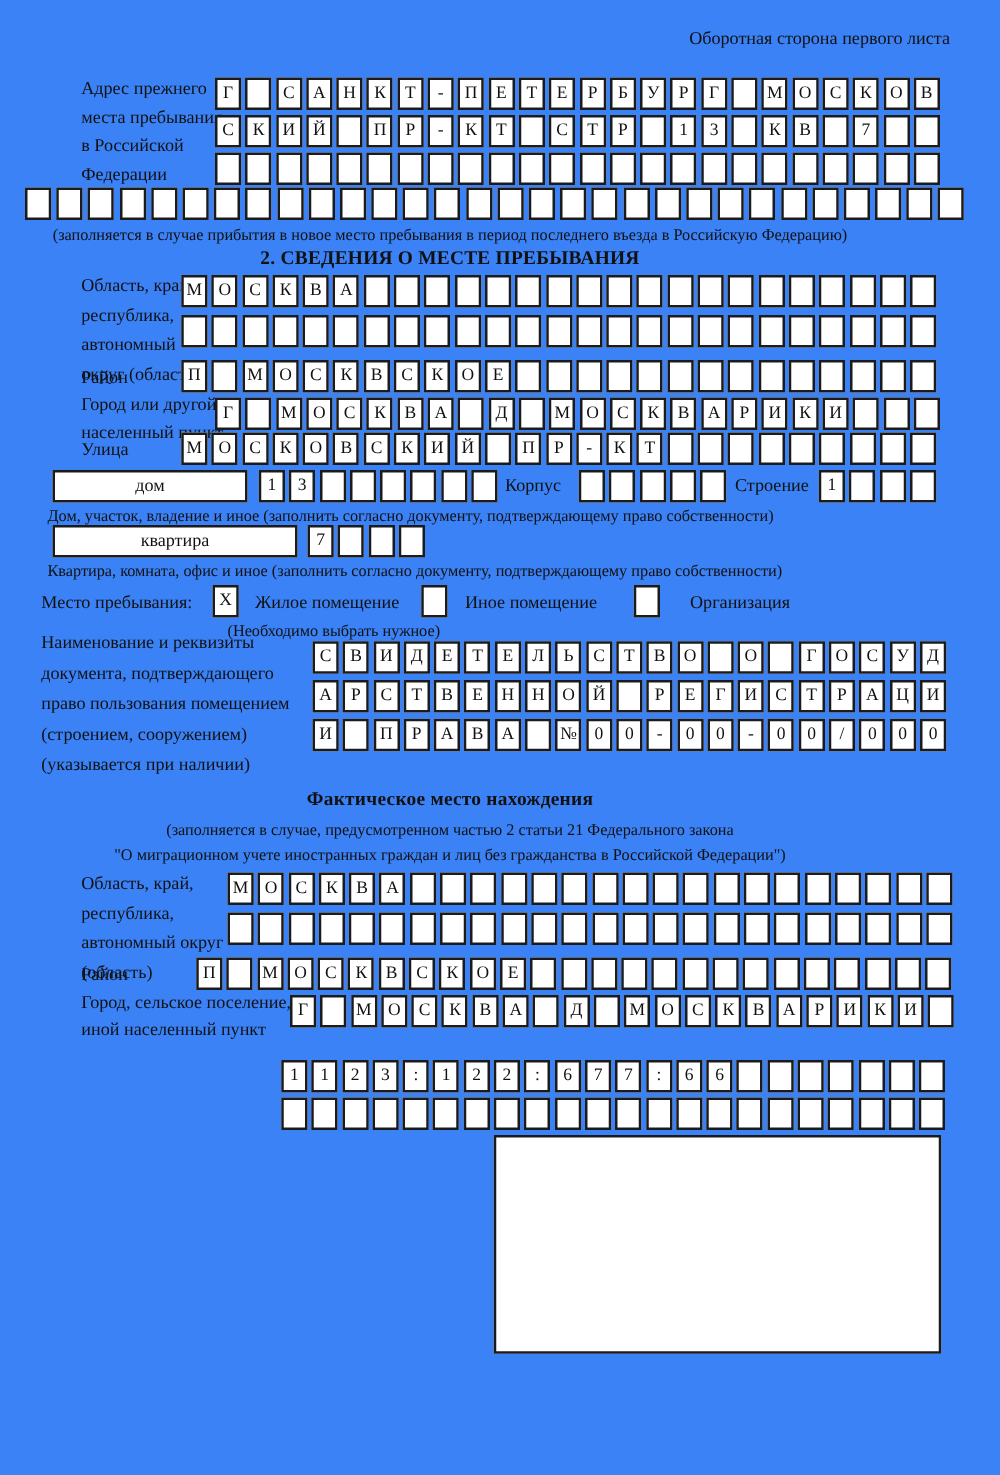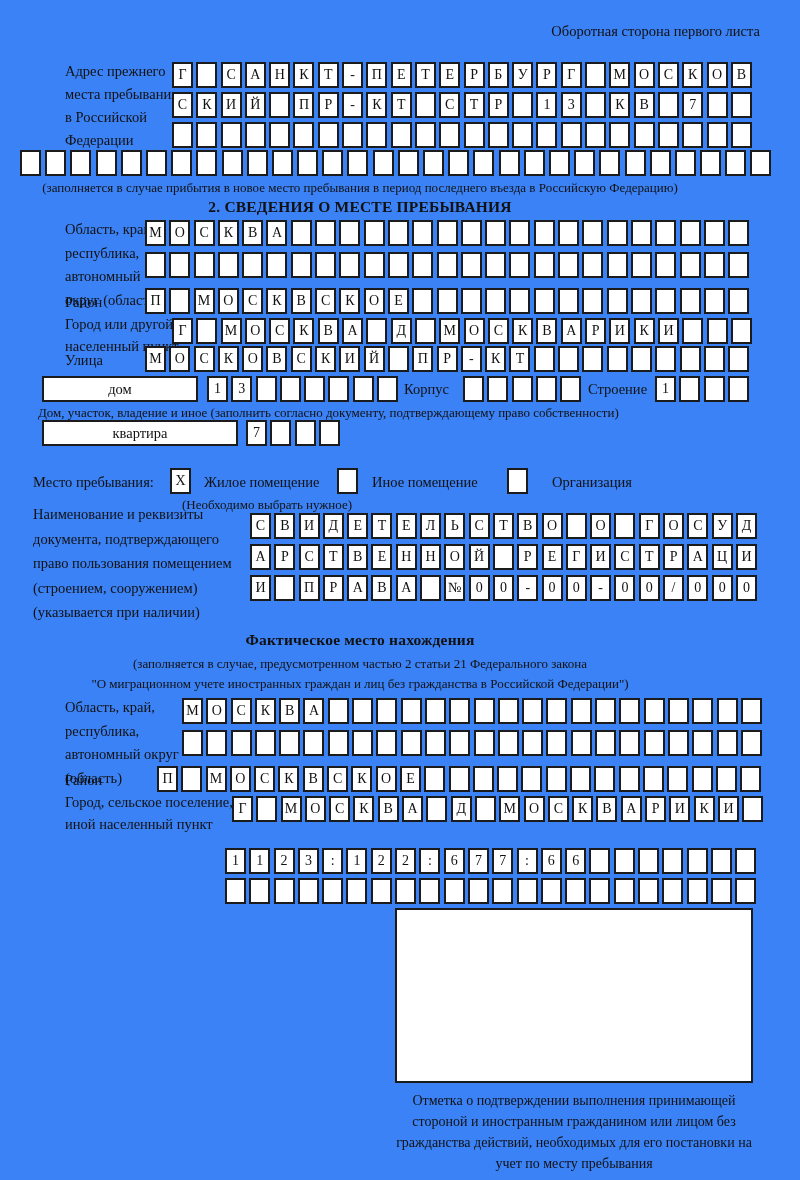--- a/index.html
+++ b/index.html
@@ -339,20 +339,21 @@
     <span>квартира</span>
   </div>
 
   <div class="abs cap" style="top:405px;left:38px;">Дом, участок, владение и иное (заполнить согласно документу, подтверждающему право собственности)</div>
   <div class="abs cells" style="top:420px;left:246px;">
       <span class="cell">7</span>
       <span class="cell"></span>
       <span class="cell"></span>
       <span class="cell"></span>
     </div>
+  <div class="abs cap" style="top:449px;left:38px;">Квартира, комната, офис и иное (заполнить согласно документу, подтверждающему право собственности)</div>
 
   <div class="abs lbl" style="top:471px;left:33px;">Место пребывания:</div>
   <div class="abs cell" style="top:468px;left:170px;">X</div>
   <div class="abs lbl" style="top:471px;left:204px;text-align:center;">Жилое помещение</div>
   <div class="abs cell" style="top:468px;left:337px;"> </div>
   <div class="abs lbl" style="top:471px;left:372px;">Иное помещение</div>
   <div class="abs cell" style="top:468px;left:507px;"> </div>
   <div class="abs lbl" style="top:471px;left:552px;">Организация</div>
   <div class="abs cap" style="top:497px;left:182px;">(Необходимо выбрать нужное)</div>
 
@@ -583,15 +584,14 @@
       <span class="cell"></span>
       <span class="cell"></span>
       <span class="cell"></span>
       <span class="cell"></span>
       <span class="cell"></span>
       <span class="cell"></span>
       <span class="cell"></span>
     </div>
 
   <div class="abs stampbox" style="top:908px;left:395px;width:358px;height:175px;"></div>
-  <div class="abs" style="top:1090px;left:388px;width:372px;text-align:center;font-size:14px;line-height:21px;">Отметка о подтверждении выполнения принимающей стороной и иностранным гражданином или лицом без гражданства действий, необходимых для его постановки на учет по месту пребывания</div>
 
 </div>
 
 </body></html>

